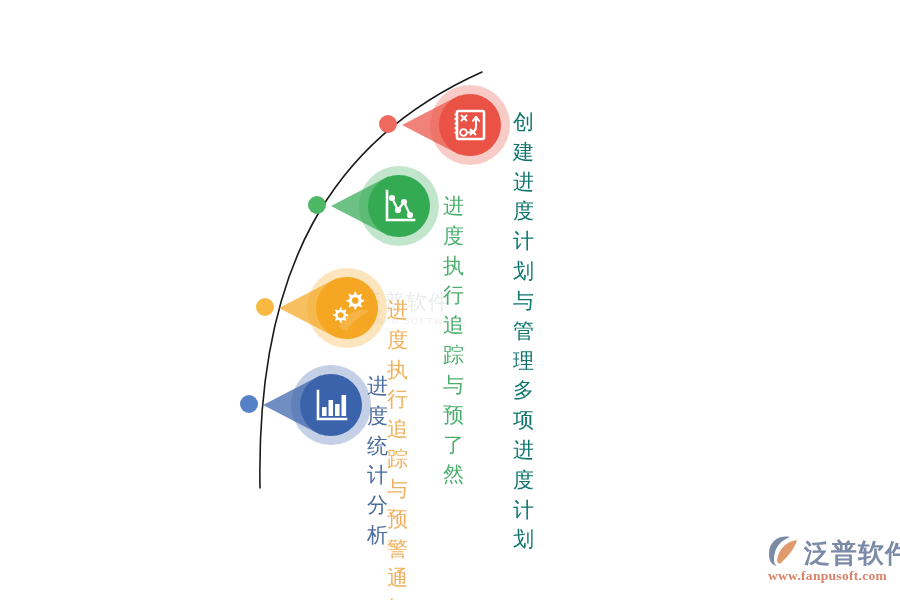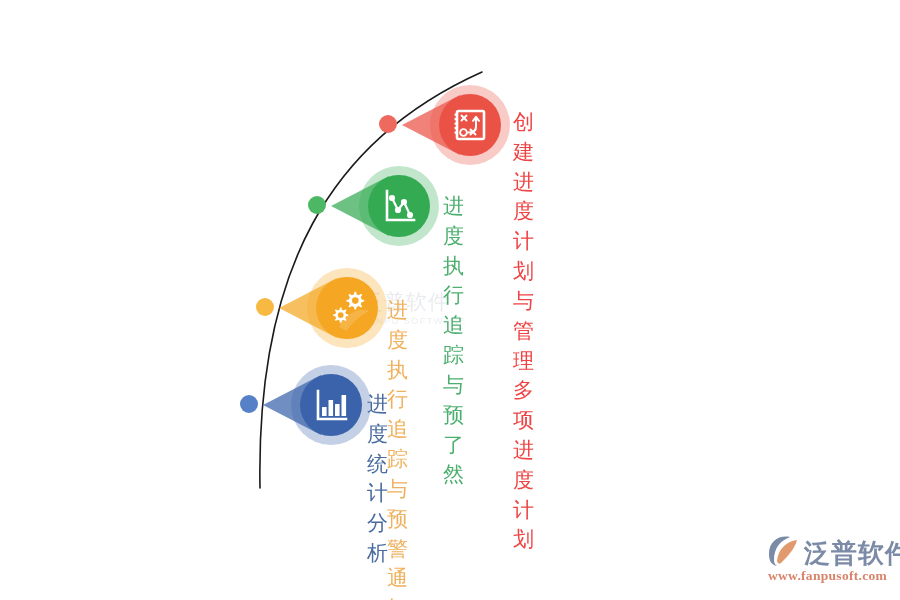--- a/index.html
+++ b/index.html
@@ -170,21 +170,21 @@
 
         <circle cx="63.5" cy="50.5" r="3.4"></circle>
 
         <line x1="70.5" y1="47.5" x2="75.5" y2="52.5" stroke-width="1.9"></line>
         <line x1="75.5" y1="47.5" x2="70.5" y2="52.5" stroke-width="1.9"></line>
       </g>
     </svg>
     <svg class="dot-svg" id="dot-0" style="position: absolute; left: 373px; top: 109px; width: 30px; height: 30px;" viewBox="0 0 30 30">
       <circle cx="15" cy="15" r="9" fill="#ef6a5e"></circle>
     </svg>
-    <div class="item-text" id="text-0" style="left: 513px; top: 108px; color: #ef4444;">创建进度计划与管
+    <div class="item-text" id="text-0" style="left: 513px; top: 108px; color: #0f766e;">创建进度计划与管
 理多项进度计划</div>
   </div>
 
   <div class="item" id="item-1">
     <svg class="pin" id="pin-1" viewBox="0 0 120 86" style="left: 329px; top: 163px;">
       <circle cx="70" cy="43" r="40" fill="#34ab53" opacity="0.30"></circle>
       <path d="M 2 43 L 60 13 L 60 73 Z" fill="#34ab53" opacity="0.72"></path>
       <circle cx="70" cy="43" r="31" fill="#34ab53"></circle>
 
       <g>
@@ -261,21 +261,21 @@
           <rect x="61" y="45" width="4.6" height="9" rx="0.5"></rect>
           <rect x="67.5" y="38" width="4.6" height="16" rx="0.5"></rect>
           <rect x="74" y="42" width="4.6" height="12" rx="0.5"></rect>
           <rect x="80.5" y="33" width="4.6" height="21" rx="0.5"></rect>
         </g>
       </g>
     </svg>
     <svg class="dot-svg" id="dot-3" style="position: absolute; left: 234px; top: 389px; width: 30px; height: 30px;" viewBox="0 0 30 30">
       <circle cx="15" cy="15" r="9" fill="#5681c6"></circle>
     </svg>
-    <div class="item-text" id="text-3" style="left: 367px; top: 390px; color: rgb(74, 107, 158);">进度统计分析</div>
+    <div class="item-text" id="text-3" style="left: 367px; top: 372px; color: rgb(74, 107, 158);">进度统计分析</div>
   </div>
 
   <div id="brand-logo">
     <svg class="brand-mark" viewBox="0 0 36 34">
       <path d="M3 20 C 3 7, 13 1, 24 3 C 14 7, 8 14, 8 26 C 8 29, 9 31, 11 32 C 5 31, 3 26, 3 20 Z" fill="#7b8aa6"></path>
       <path d="M11 27 C 12 15, 21 7, 31 6 C 29 14, 23 21, 15 29 C 13.5 30.5, 12 29.5, 11 27 Z" fill="#e09a6d"></path>
     </svg>
     <div class="brand-name" style="color: rgb(123, 138, 166);">泛普软件</div>
     <div class="brand-url" style="color: rgb(216, 131, 106);">www.fanpusoft.com</div>
   </div>

